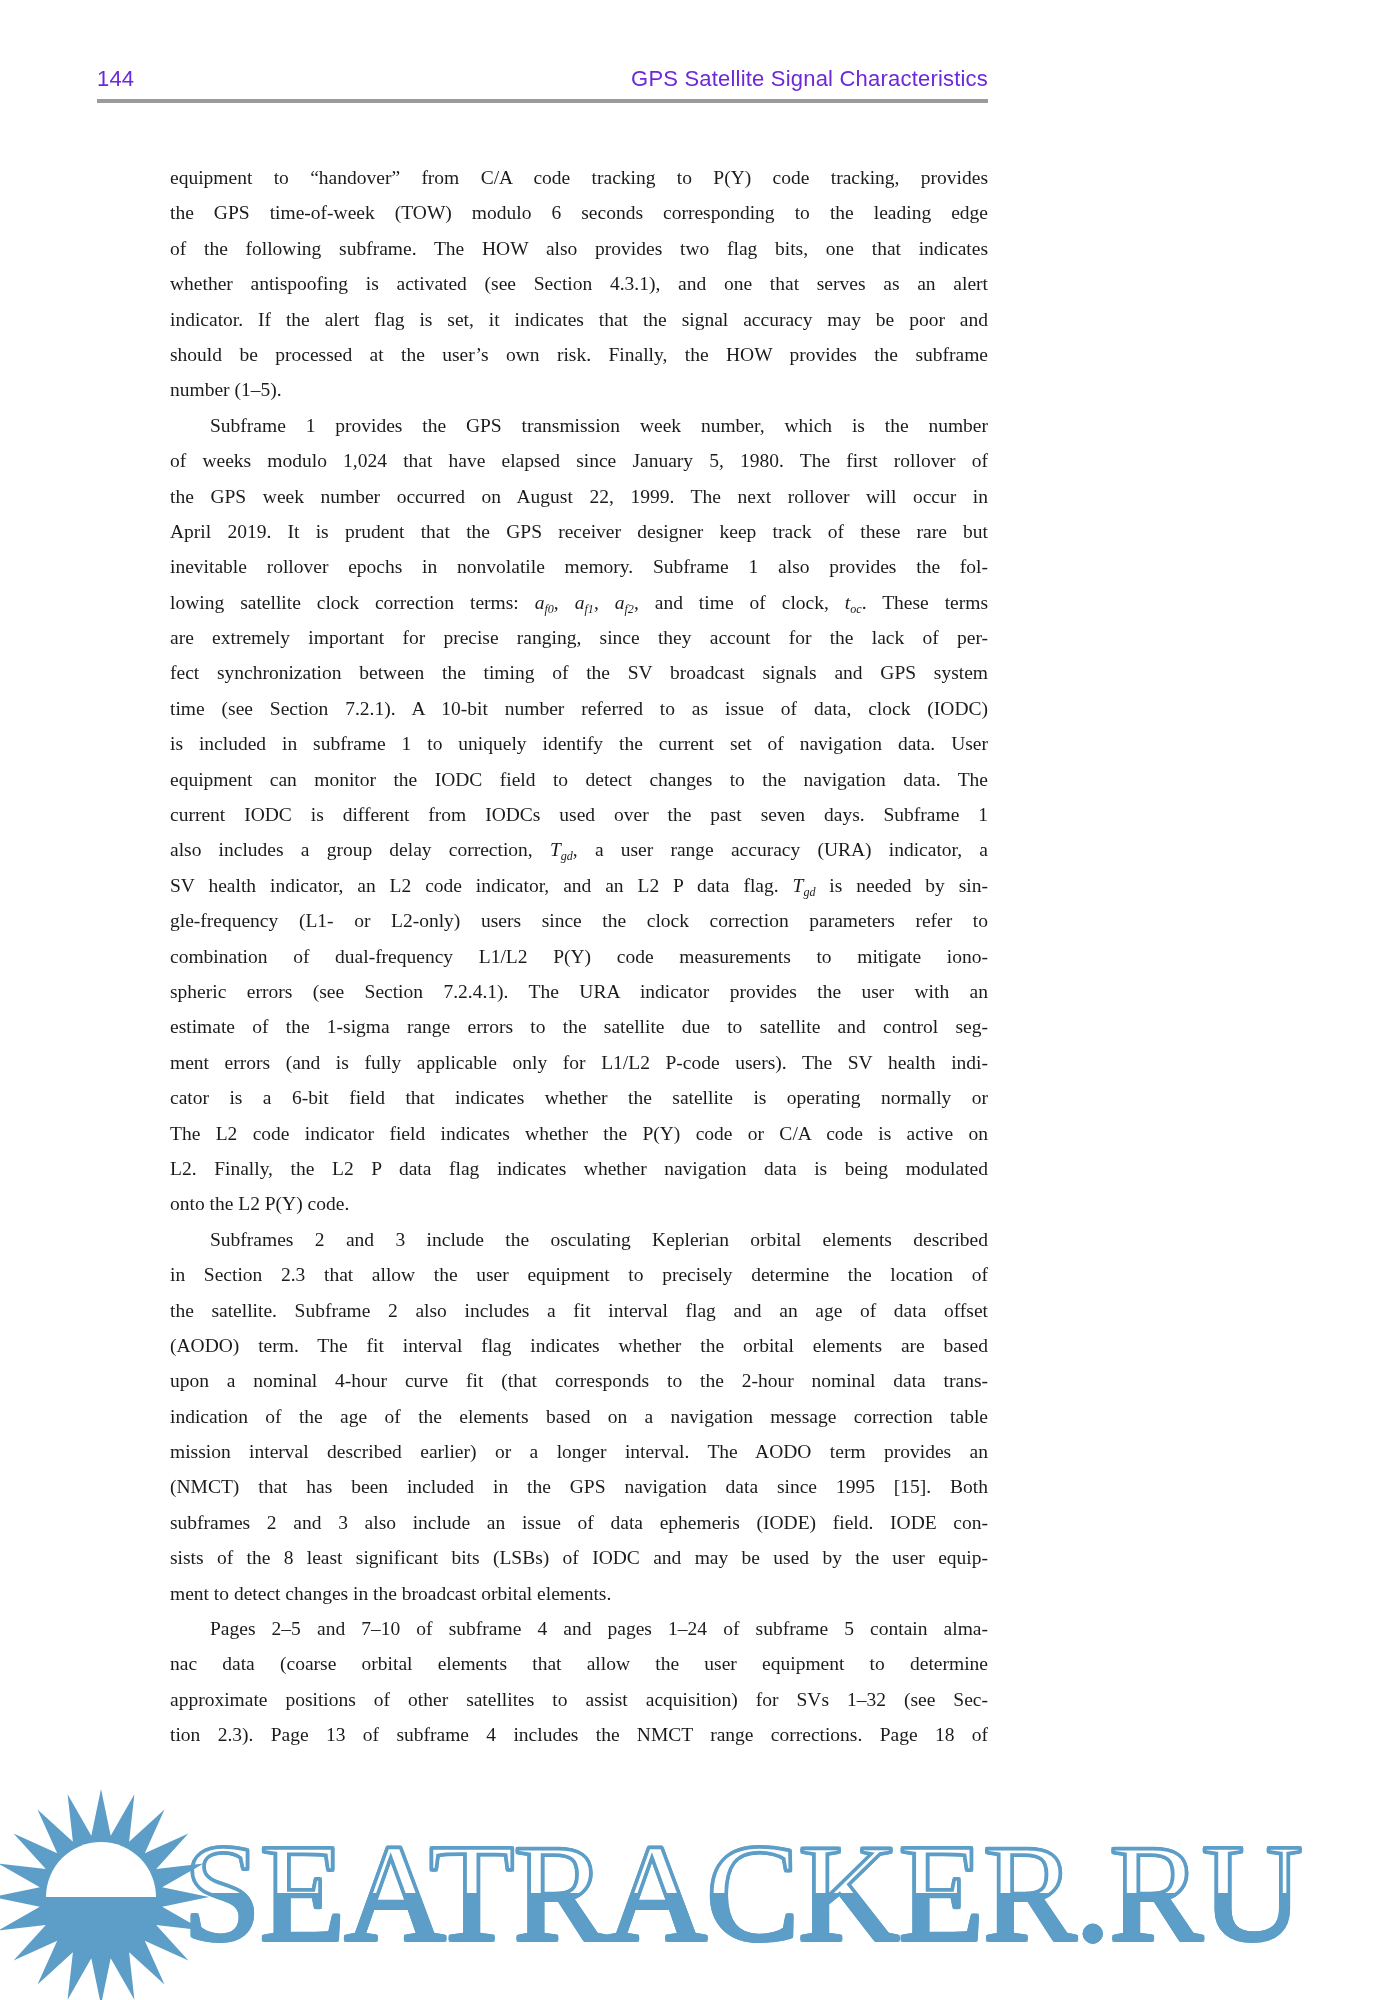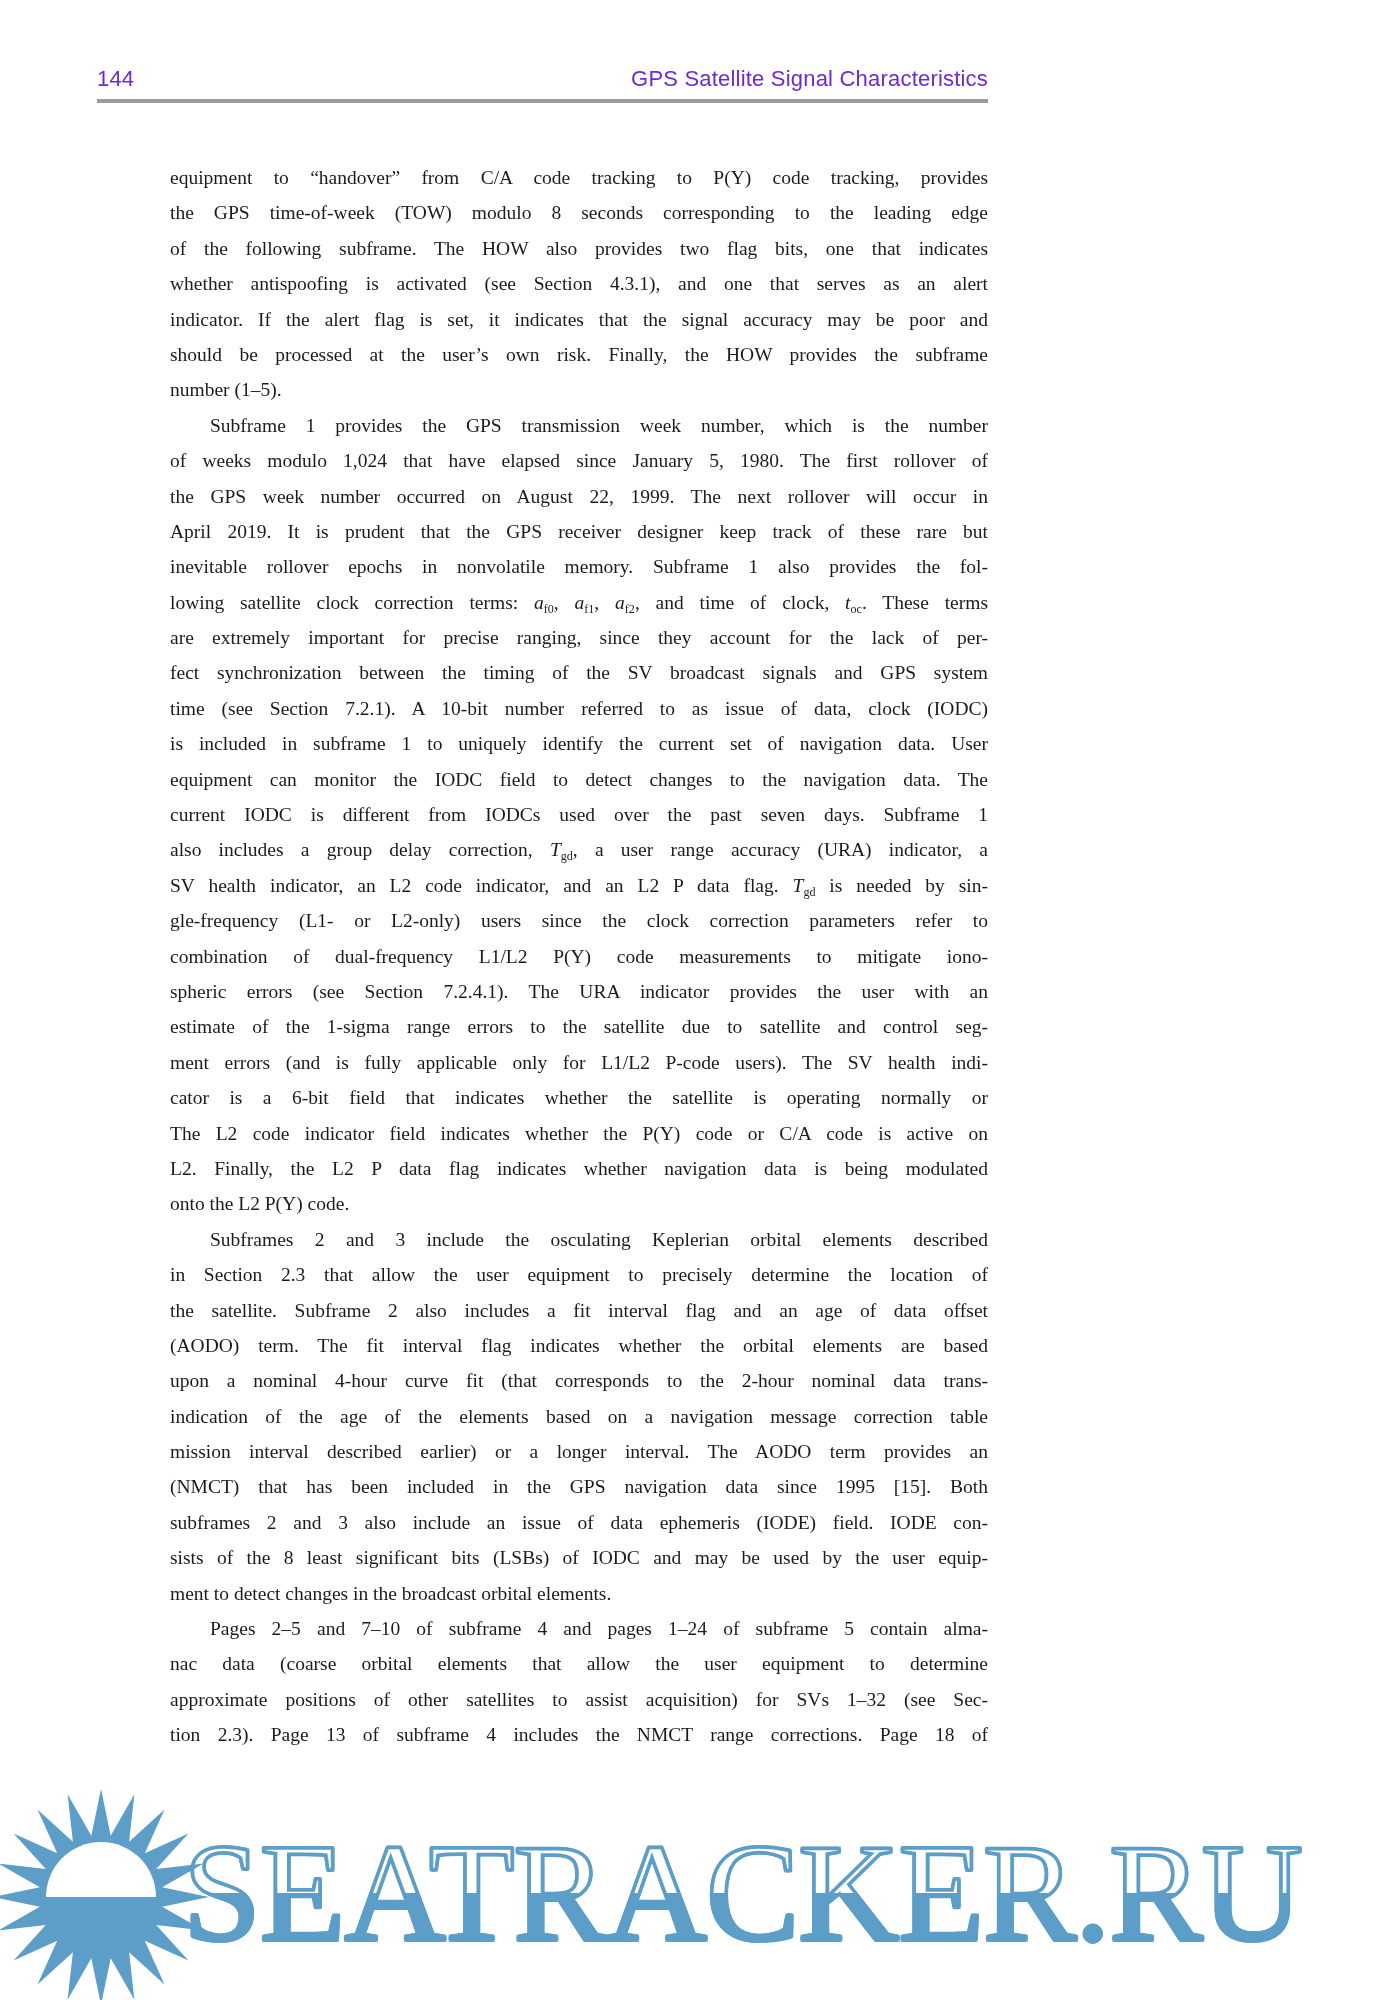--- a/index.html
+++ b/index.html
@@ -41,20 +41,21 @@
     text-align-last: justify;
     word-spacing: -2.5px;
     height: 35.4px;
     overflow: visible;
     white-space: normal;
   }
   .line.indent { text-indent: 40px; }
   .line.para-end { text-align-last: left; word-spacing: normal; }
   .mvar { font-style: italic; }
   .msub {
+    font-style: italic;
     font-size: 0.62em;
     vertical-align: -0.3em;
     line-height: 0;
   }
 
   
   .wm-text {
     position: absolute;
     left: 183px; top: 1823px;
     height: 177px; width: 1250px;
@@ -95,21 +96,21 @@
 
   <div class="header">
     <span>144</span>
     <span>GPS Satellite Signal Characteristics</span>
   </div>
   <div class="header-rule" style="background: rgb(155, 155, 155);"></div>
 
   <div class="body-text">
       <div class="paragraph">
         <div class="line">equipment to “handover” from C/A code tracking to P(Y) code tracking, provides</div>
-        <div class="line">the GPS time-of-week (TOW) modulo 8 seconds corresponding to the leading edge</div>
+        <div class="line">the GPS time-of-week (TOW) modulo 6 seconds corresponding to the leading edge</div>
         <div class="line">of the following subframe. The HOW also provides two flag bits, one that indicates</div>
         <div class="line">whether antispoofing is activated (see Section 4.3.1), and one that serves as an alert</div>
         <div class="line">indicator. If the alert flag is set, it indicates that the signal accuracy may be poor and</div>
         <div class="line">should be processed at the user’s own risk. Finally, the HOW provides the subframe</div>
         <div class="line para-end">number (1–5).</div>
       </div>
       <div class="paragraph">
         <div class="line indent">Subframe 1 provides the GPS transmission week number, which is the number</div>
         <div class="line">of weeks modulo 1,024 that have elapsed since January 5, 1980. The first rollover of</div>
         <div class="line">the GPS week number occurred on August 22, 1999. The next rollover will occur in</div>

